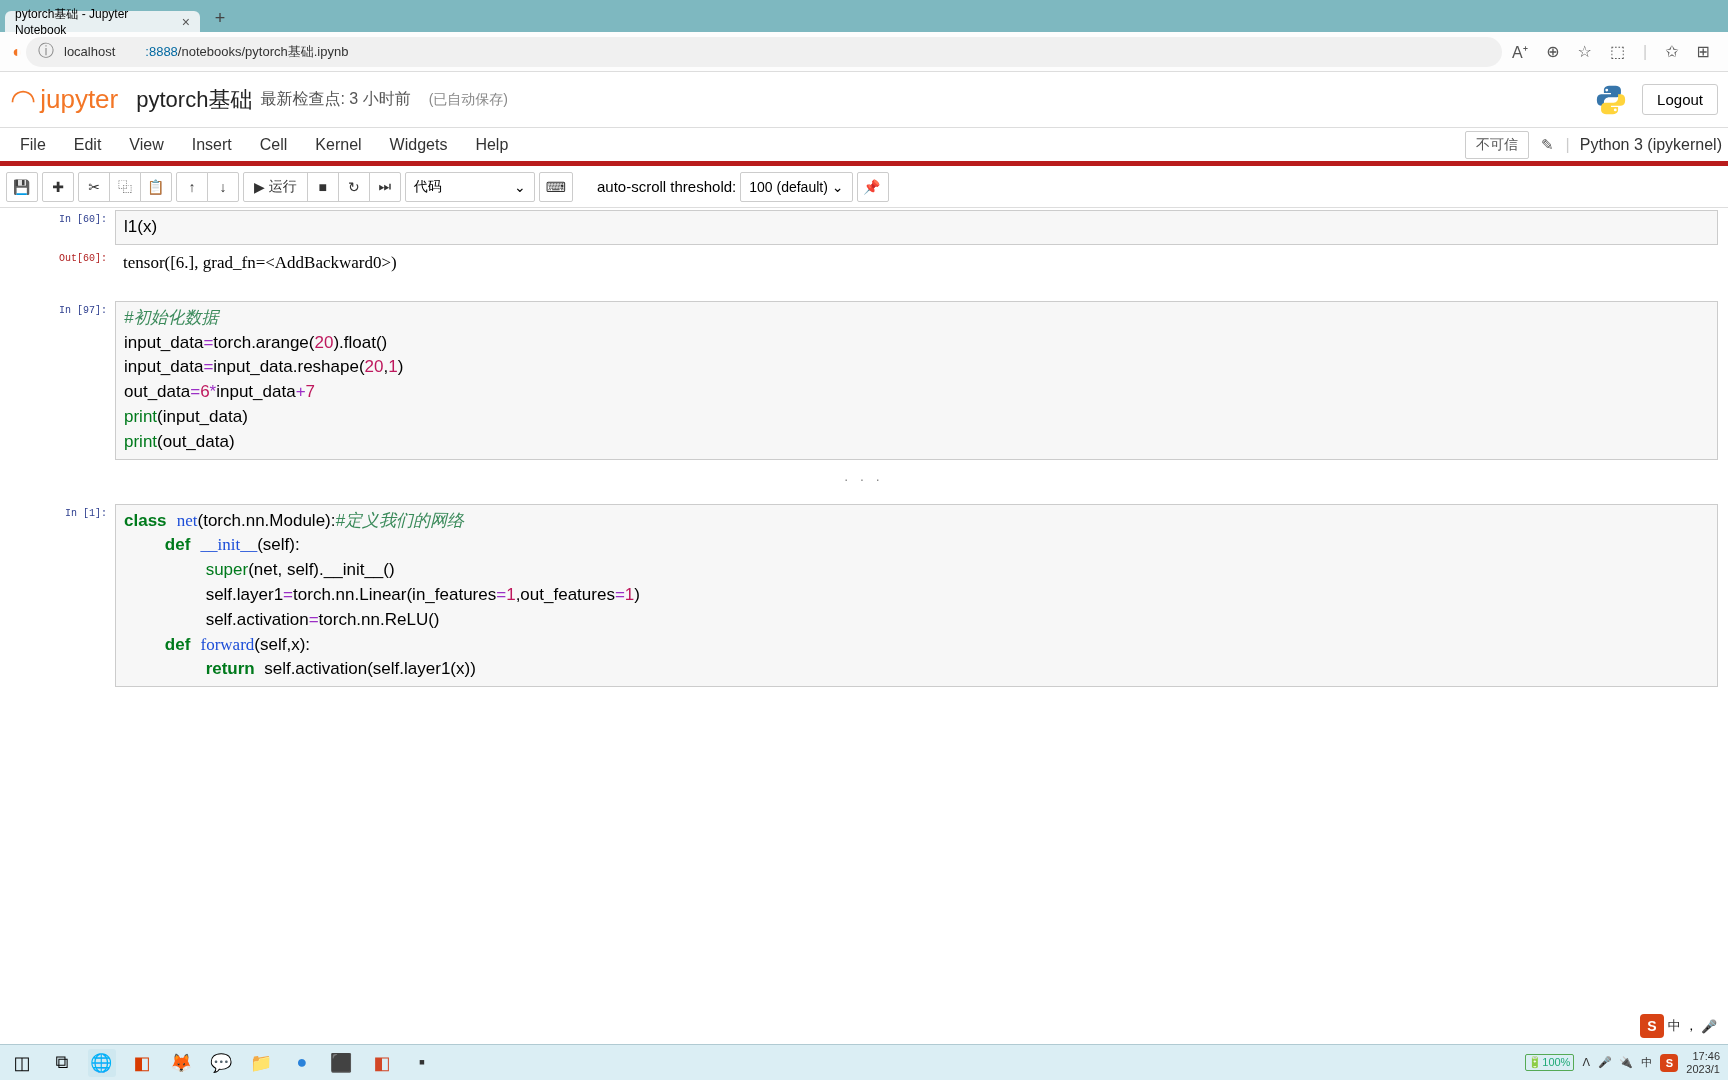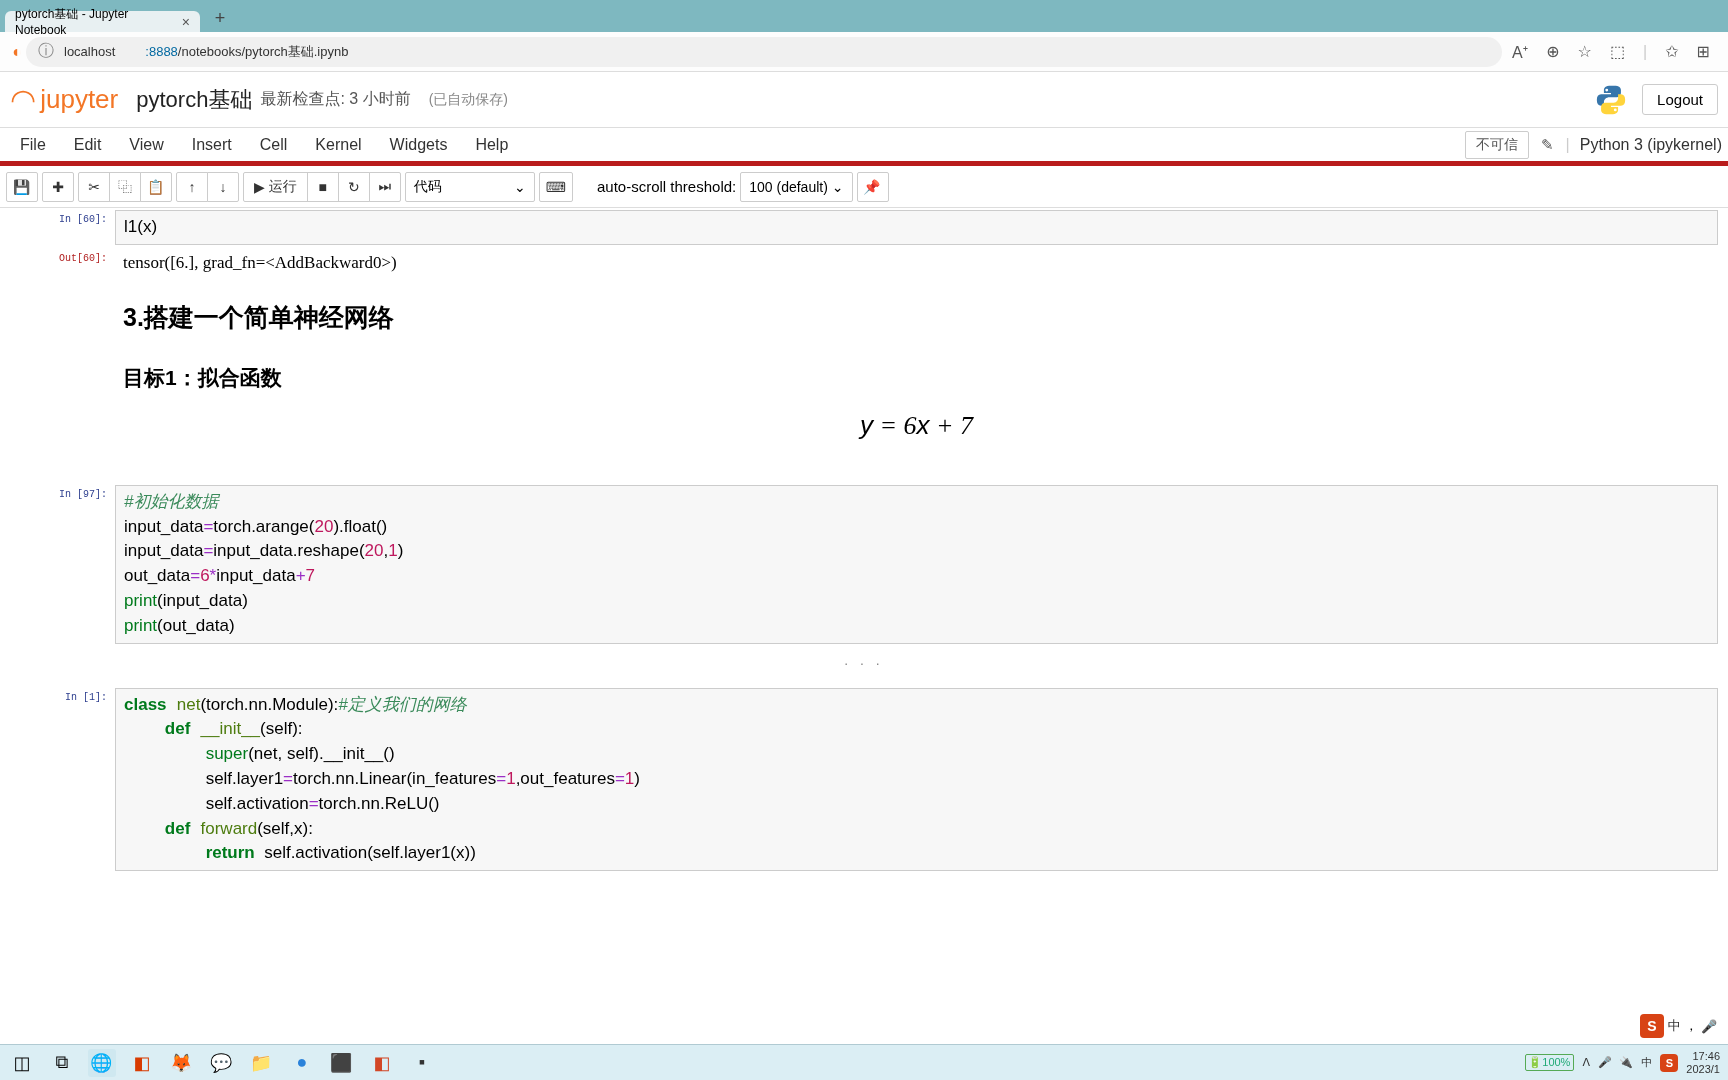--- a/index.html
+++ b/index.html
@@ -57,21 +57,21 @@
   .code-cell { border: 1px solid #ccc; background: #f7f7f7; padding: 4px 8px; font-family: "Courier New", monospace; font-size: 17px; line-height: 1.4; white-space: pre; }
   .output-text { font-family: Liberation Serif, serif; font-size: 17px; padding: 4px 8px; }
   .md-cell { padding: 20px 8px; }
   .md-h2 { font-size: 25px; font-weight: bold; margin-bottom: 30px; }
   .md-h3 { font-size: 21px; font-weight: bold; margin-bottom: 10px; }
   .formula { text-align: center; font-family: "Times New Roman", serif; font-size: 26px; font-style: italic; margin-top: 18px; }
   .ellipsis { text-align: center; color: #888; font-size: 14px; padding: 6px 0; letter-spacing: 4px; }
   
   .cm-comment { color: #3a8a5a; font-style: italic; }
   .cm-keyword { color: #007a1c; font-weight: bold; }
-  .cm-def { color: #4d7c0f; }
+  .cm-def { color: #1d4ed8; font-family: Liberation Serif, serif; }
   .cm-builtin { color: #007a1c; }
   .cm-number { color: #be185d; }
   .cm-op { color: #9b2fc5; }
   
   
   .taskbar { position: absolute; bottom: 0; left: 0; right: 0; height: 36px; background: #dbeef4; display: flex; align-items: center; padding: 0 8px; gap: 12px; border-top: 1px solid #b0cad2; }
   .task-icon { width: 28px; height: 28px; display: flex; align-items: center; justify-content: center; font-size: 18px; cursor:pointer; border-radius:3px; }
   .tray { margin-left: auto; display: flex; align-items: center; gap: 8px; font-size: 11px; color: #333; }
   .ime-badge { position: absolute; right: 10px; bottom: 42px; display: flex; gap: 4px; align-items: center; }
   .ime-s { width: 24px; height: 24px; background: #d84315; color: #fff; display: flex; align-items: center; justify-content: center; border-radius: 4px; font-weight: bold; font-size:14px; }
@@ -184,28 +184,20 @@
       </div>
   </div>
 
   <div class="cell-row">
     <div class="prompt out">Out[60]:</div>
     <div class="cell-content">
         <div class="output-text">tensor([6.], grad_fn=&lt;AddBackward0&gt;)</div>
       </div>
   </div>
 
-  <div class="cell-row">
-    <div class="prompt"></div>
-    <div class="cell-content md-cell">
-      <div class="md-h2">3.搭建一个简单神经网络</div>
-      <div class="md-h3">目标1：拟合函数</div>
-      <div class="formula"><span>y</span> = 6<span>x</span> + 7</div>
-    </div>
-  </div>
 
   <div class="cell-row sel" style="margin-top:20px;">
     <div class="prompt in">In [97]:</div>
     <div class="cell-content">
         <div class="code-cell"><span class="cm-comment">#初始化数据</span>
 <span>input_data</span><span class="cm-op">=</span><span>torch.arange(</span><span class="cm-number">20</span><span>).float()</span>
 <span>input_data</span><span class="cm-op">=</span><span>input_data.reshape(</span><span class="cm-number">20</span><span>,</span><span class="cm-number">1</span><span>)</span>
 <span>out_data</span><span class="cm-op">=</span><span class="cm-number">6</span><span class="cm-op">*</span><span>input_data</span><span class="cm-op">+</span><span class="cm-number">7</span>
 <span class="cm-builtin">print</span><span>(input_data)</span>
 <span class="cm-builtin">print</span><span>(out_data)</span></div>

